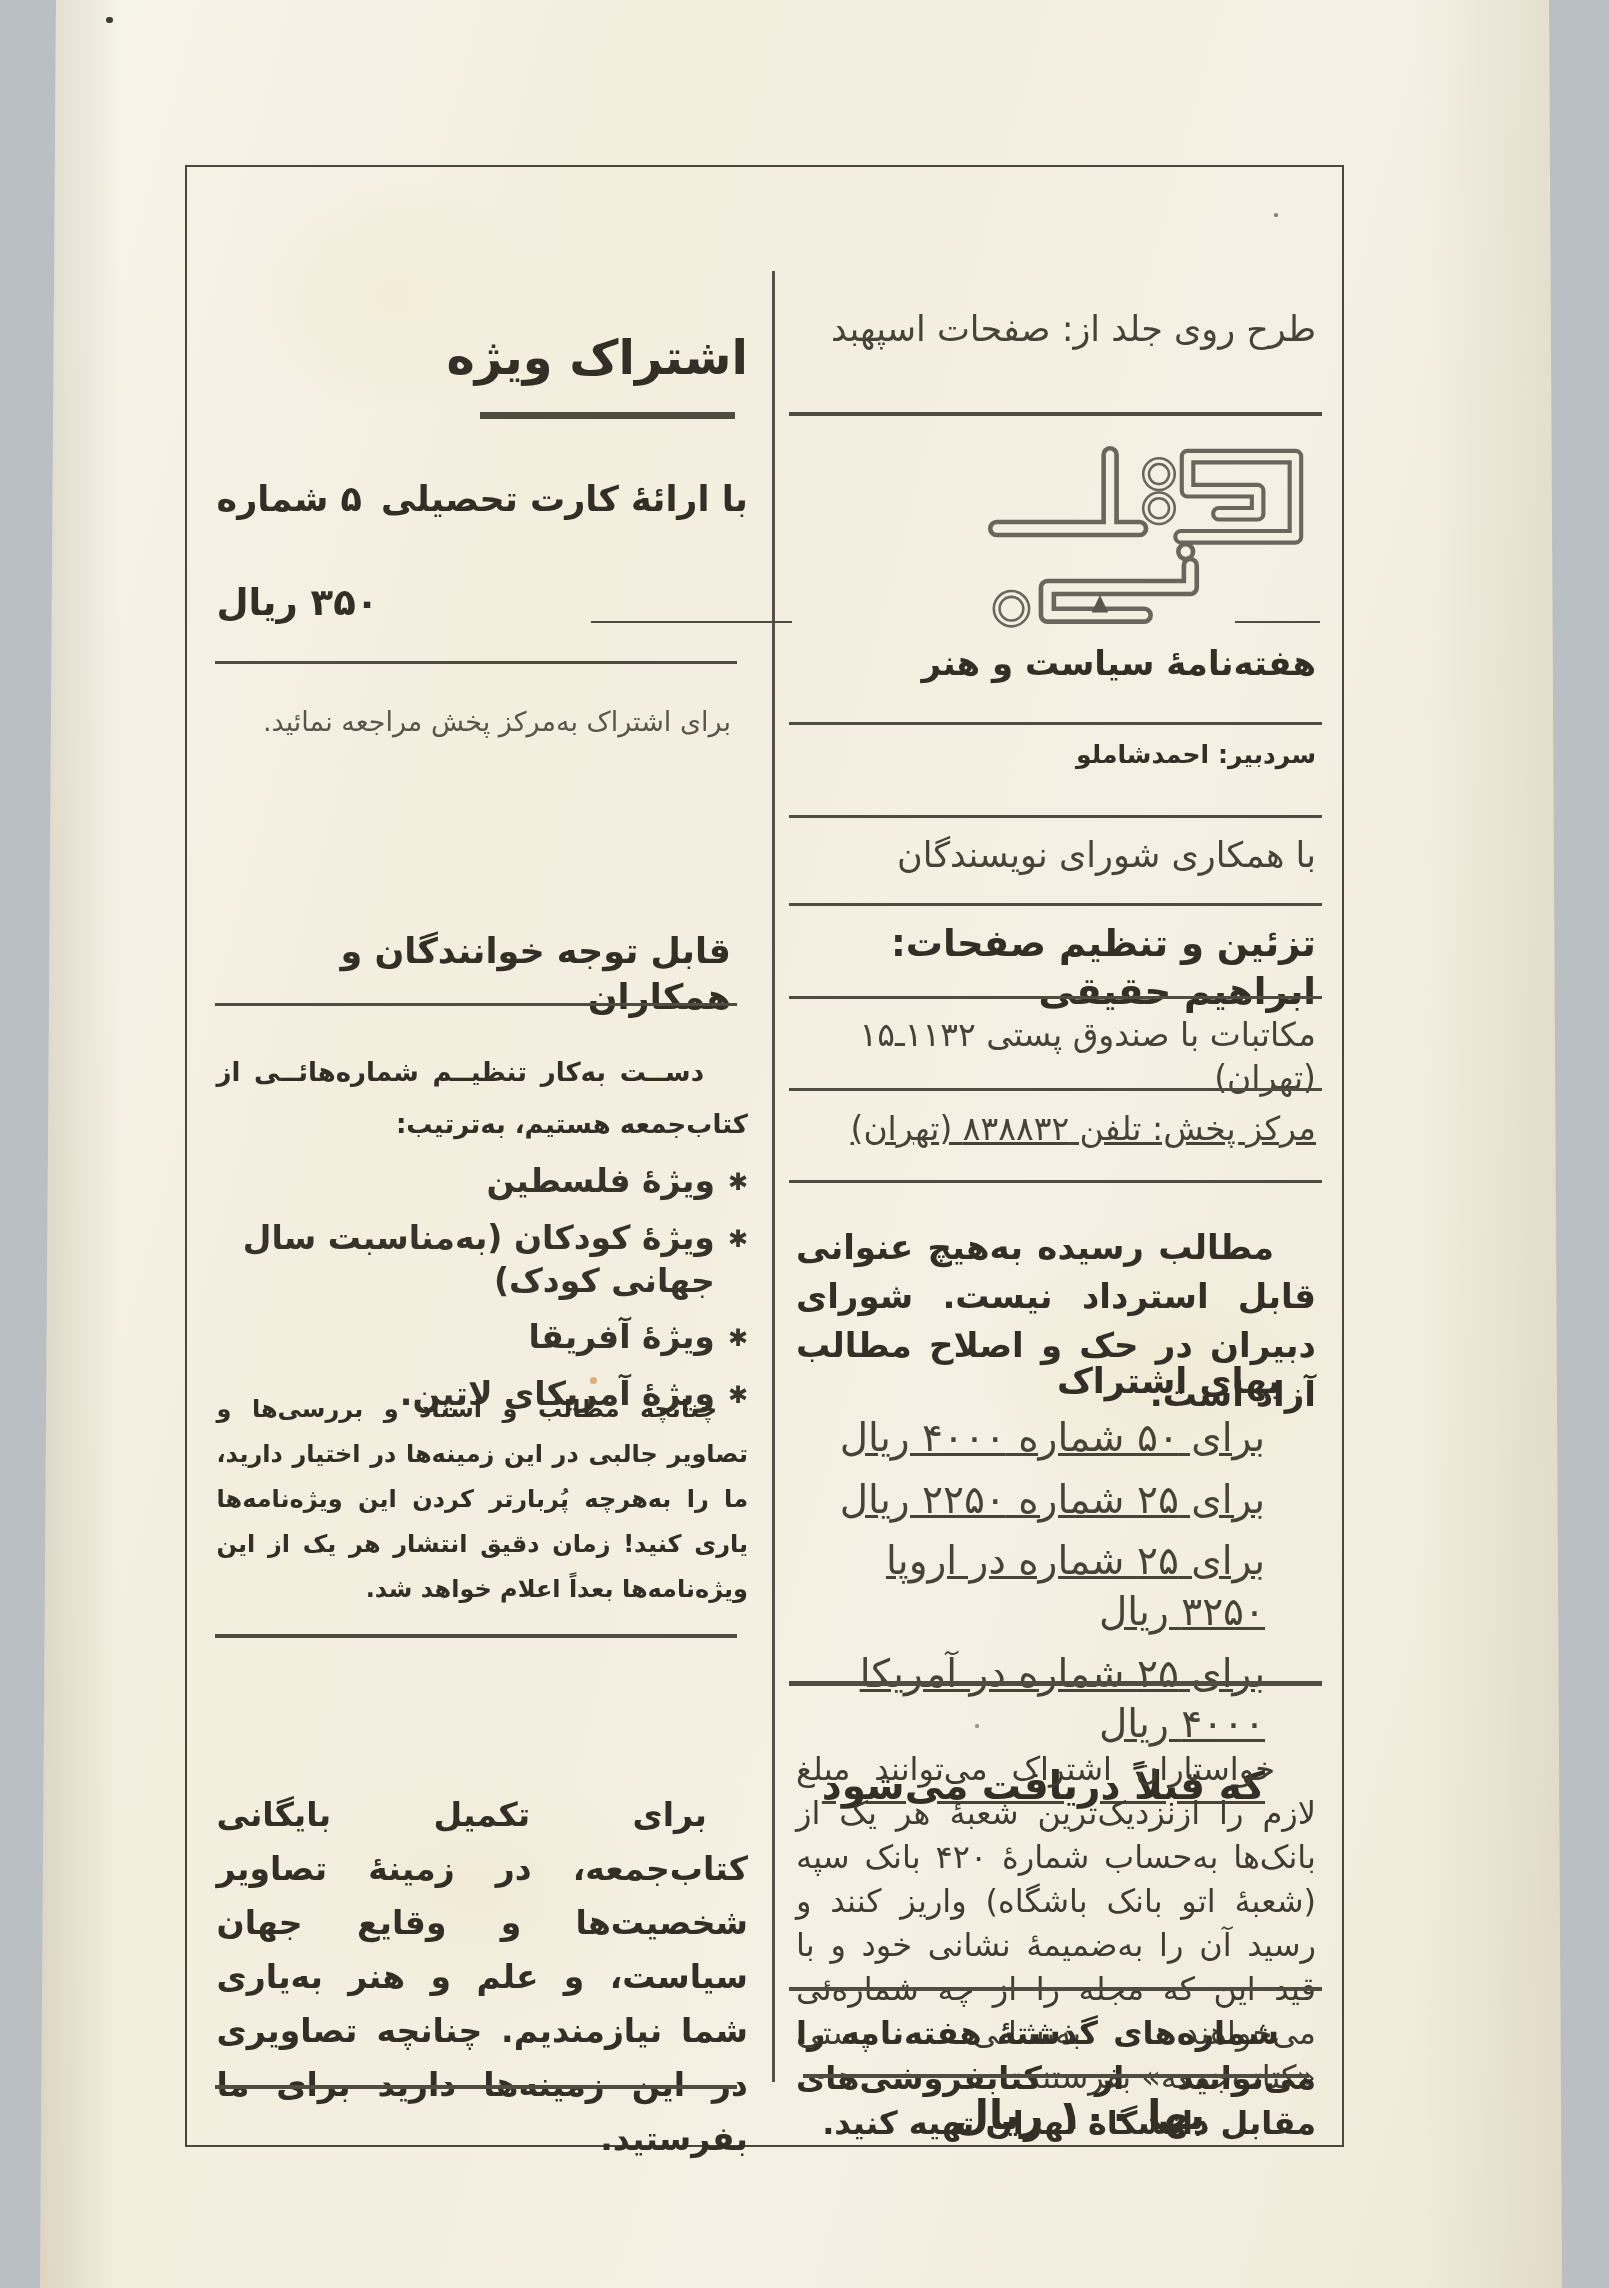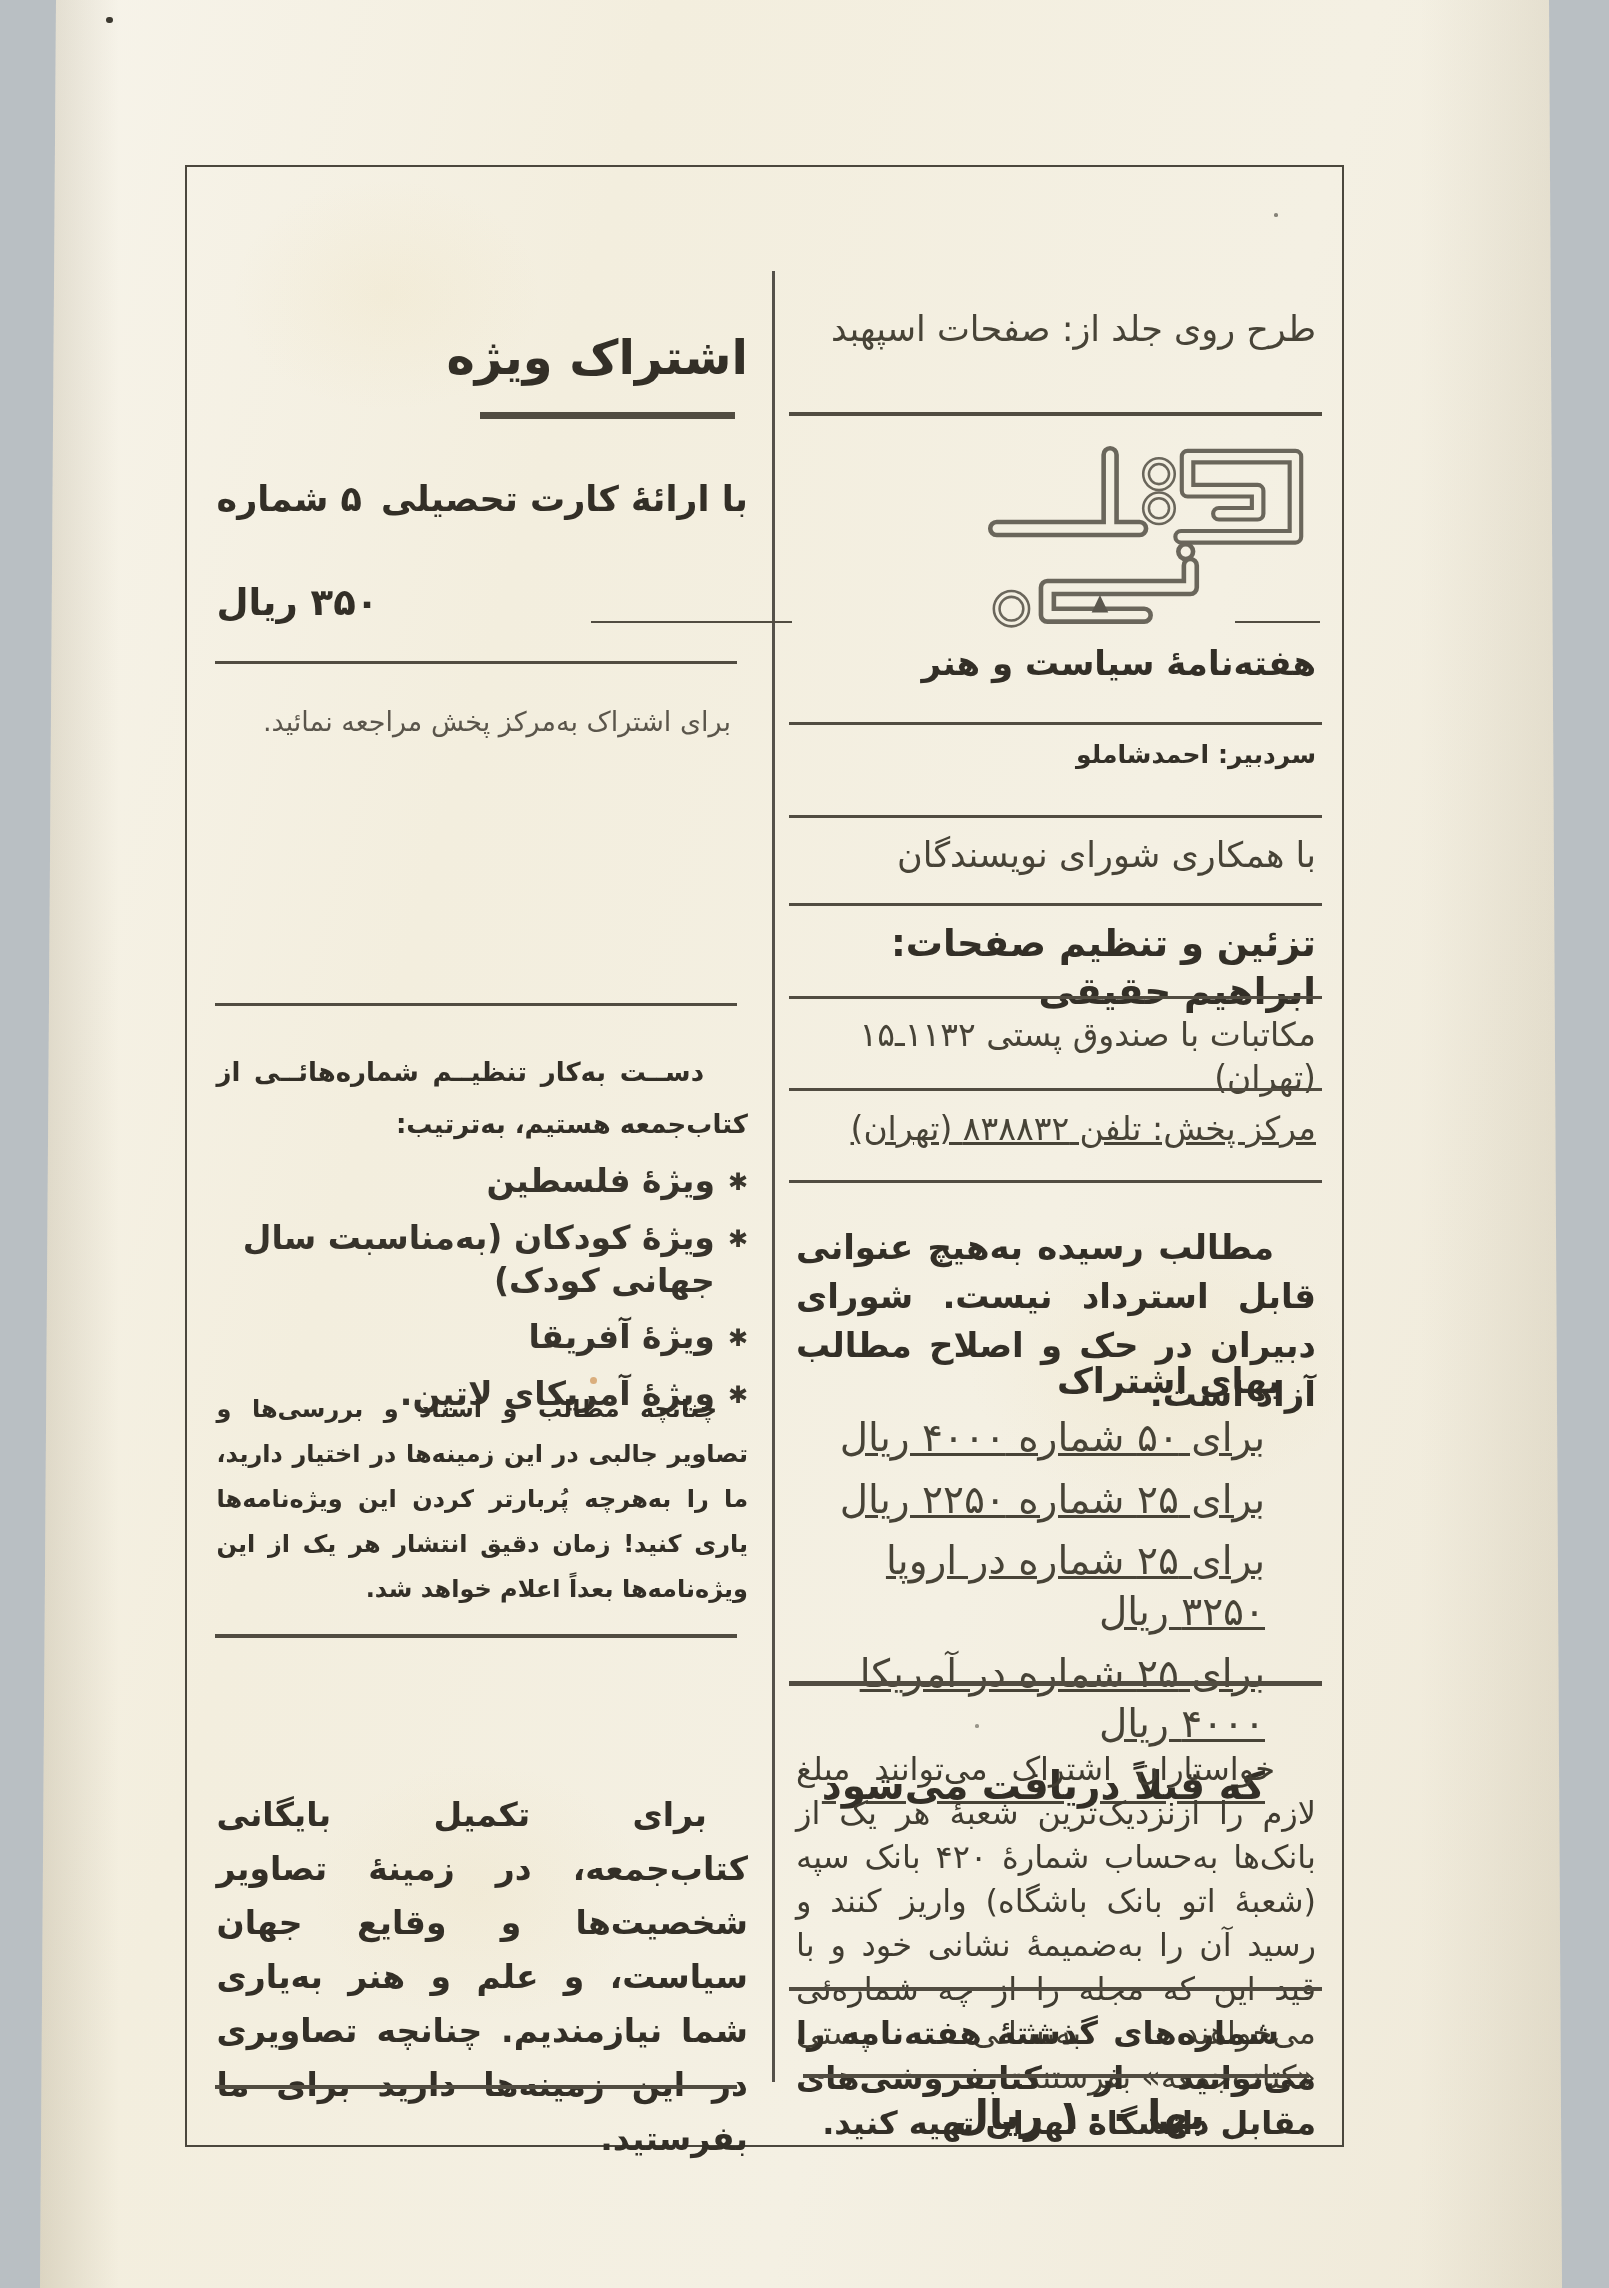--- a/index.html
+++ b/index.html
@@ -142,20 +142,21 @@
         <span class="b">با ارائهٔ کارت تحصیلی</span>
         <span class="b">۵ شماره</span>
       </div>
 
       <div class="txt lc b" style="top:412px; font-size:37px; text-align:left; letter-spacing:2.8px;">۳۵۰ ریال</div>
 
       <div class="rule" style="top:494px; right:605px; left:28px; width:auto;"></div>
 
       <div class="txt lc" style="top:537px; font-size:27px; color:#5a554b; padding-right:41px;">برای اشتراک به‌مرکز پخش مراجعه نمائید.</div>
 
+      <div class="txt lc b" style="top:762px; font-size:35px; padding-right:41px;">قابل توجه خوانندگان و همکاران</div>
 
       <div class="rule" style="top:836px; right:605px; left:28px; width:auto;"></div>
 
       <div class="txt lc b just" style="top:879px; font-size:26px; line-height:52px; text-indent:44px;">دســت به‌کار تنظیــم شماره‌هائــی از کتاب‌جمعه هستیم، به‌ترتیب:</div>
 
       <div class="txt lc specials-list" style="top:993px; font-size:33px; font-weight:bold; color:#37332b;">
         <div class="bullet-item">
           <span class="bullet-glyph">✱</span>
           <span>ویژهٔ فلسطین</span>
         </div>

